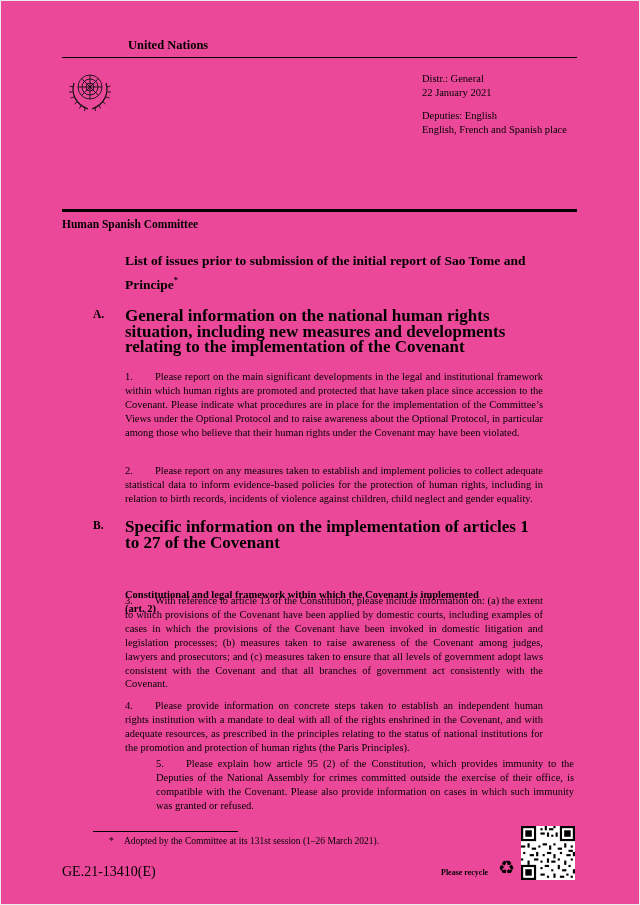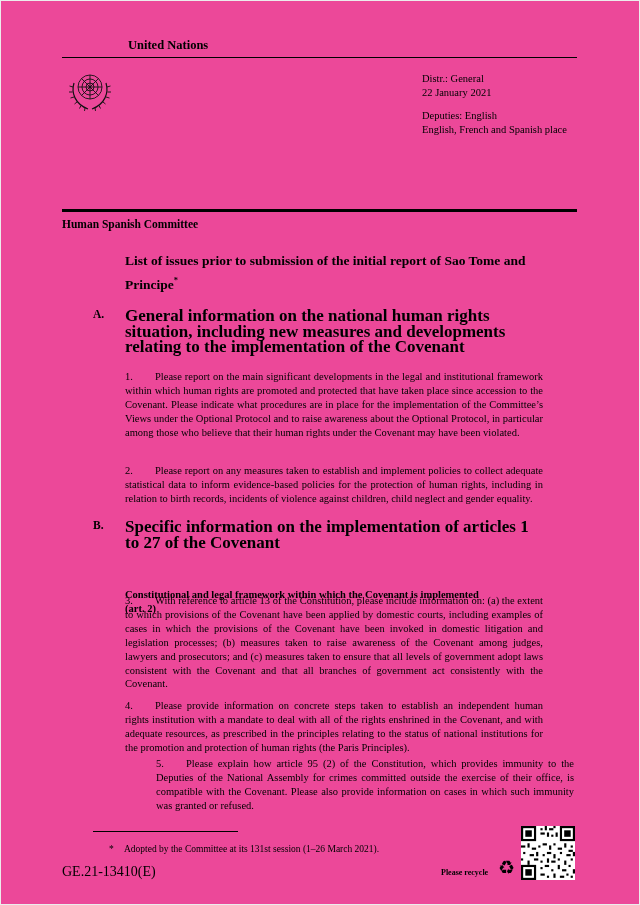--- a/index.html
+++ b/index.html
@@ -25,21 +25,21 @@
   .doc-title sup { font-size:8.5px; }
 
   .sec-label { font-weight:bold; font-size:11.5px; }
   .sec-heading { font-weight:bold; font-size:17px; line-height:15.5px; }
   .subhead { font-weight:bold; font-size:10.5px; line-height:14px;margin-top:27px; }
 
   .para { font-size:10.5px; line-height:13.9px; text-align:justify; }
   .pnum { display:inline-block; width:30px; }
 
   .fn-rule { border-top:1px solid #000; }
-  .footnote { font-size:9.5px;margin-top:8px; }
+  .footnote { font-size:9.5px; }
   .fn-marker { display:inline-block; width:15px; }
 
   .ge { font-size:14px; }
   .recycle-label { font-size:8px; font-weight:bold; }
   .recycle-glyph { font-family:"DejaVu Sans", sans-serif; font-size:19px; }
   .qr svg { display:block; }
 </style>
 </head>
 <body>
 

